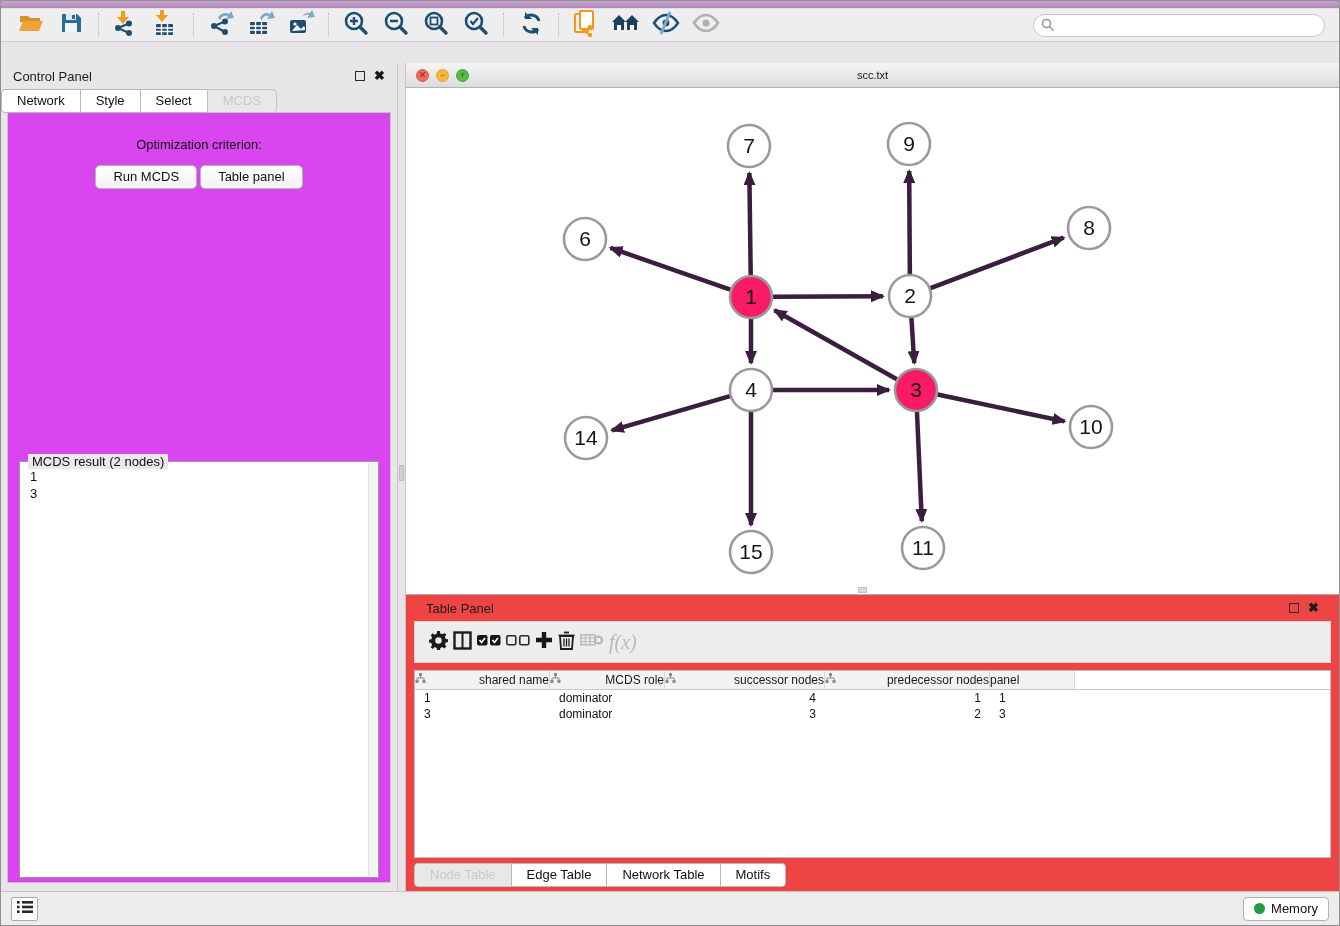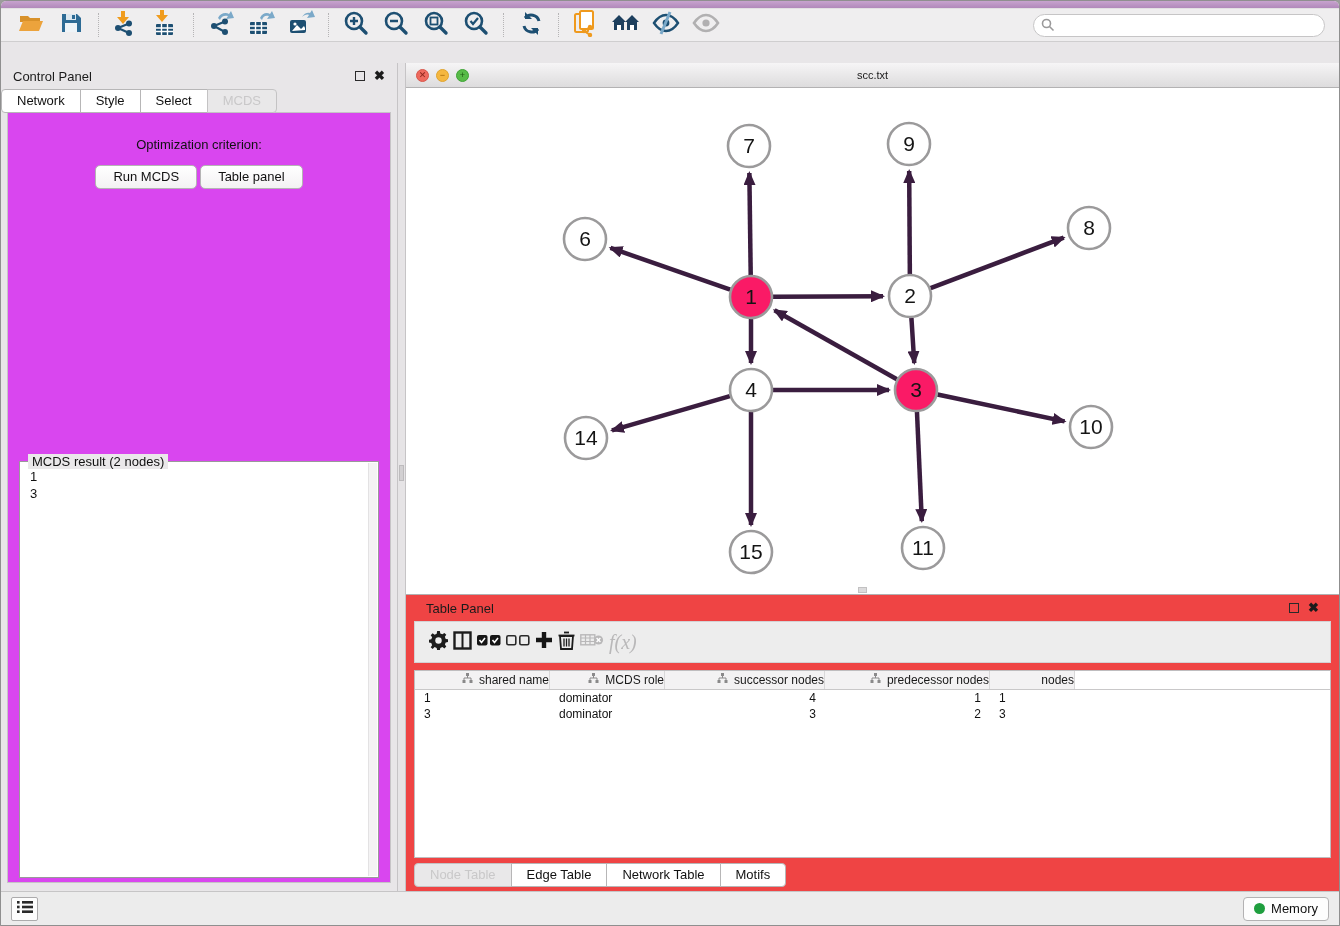--- a/index.html
+++ b/index.html
@@ -63,21 +63,21 @@
   .net-canvas svg { position:absolute; inset:0; }
   .canvas-handle { position:absolute; bottom:1px; left:452px; width:9px; height:6px; background:#dcdbdc; border:1px solid #c2c1c2; }
 
   
   .table-panel { flex:1; background:#ef4444; display:flex; flex-direction:column; padding:0 8px; min-height:0; }
   .tp-toolbar { height:42px; background:#ededed; border:1px solid #d4d2d4; display:flex; align-items:center; padding:0 14px; gap:5px; }
   .tp-ico { display:flex; align-items:center; justify-content:center; }
   .fx { font-family:"Liberation Serif", serif; font-style:italic; font-size:20px; color:#b9b8b9; }
   .tp-table { flex:1; background:#fff; border:1px solid #bfbdbf; margin-top:7px; overflow:hidden; font-size:12px; min-height:0; }
   .thead { display:flex; height:19px; border-bottom:1px solid #c9c8c9; background:#fff; }
-  .th { height:100%; background:#f3f2f3; border-right:1px solid #d9d8d9; display:flex; align-items:center; justify-content:flex-end; gap:6px; color:#1a1a1a; }
+  .th { height:100%; background:#f3f2f3; border-right:1px solid #d9d8d9; display:flex; align-items:center; justify-content:space-between; gap:6px; color:#1a1a1a; }
   .tr { display:flex; height:16px; align-items:center; }
   .td { padding:0 9px; color:#111; overflow:hidden; white-space:nowrap; }
   .tp-tabs { height:33px; display:flex; align-items:center; }
 
   
   .statusbar { position:absolute; bottom:0; left:0; right:0; height:34px; background:#ececec; border-top:1px solid #c6c5c6; display:flex; align-items:center; padding:0 10px; }
   .list-btn { width:27px; height:24px; background:#fdfdfd; border:1px solid #acabac; border-radius:2px; display:flex; align-items:center; justify-content:center; }
   .memory-btn { margin-left:auto; height:24px; background:#fdfdfd; border:1px solid #b3b2b3; border-radius:4px; display:flex; align-items:center; gap:6px; padding:0 10px; font-size:13px; color:#111; }
   .mem-dot { width:11px; height:11px; border-radius:50%; background:#1e9e3e; }
 </style>
@@ -446,21 +446,21 @@
               <span class="th" style="width: 165px;">
                 <span><svg width="11" height="11" viewBox="0 0 11 11">
                     <rect x="4" y="0" width="3" height="3" fill="#8a898a"></rect>
                     <rect x="0.5" y="7" width="3" height="3" fill="#8a898a"></rect>
                     <rect x="7.5" y="7" width="3" height="3" fill="#8a898a"></rect>
                     <path d="M5.5 3v2M2 7V5h7v2" stroke="#8a898a" fill="none"></path>
                   </svg></span>
                 <span>predecessor nodes</span>
               </span>
               <span class="th" style="width: 85px;">
-                <span>nodes</span>
+                <span>panel</span>
               </span>
             </div>
           <div id="table-body">
               <div class="tr">
                 <span class="td" style="width: 135px; text-align: left;">1</span>
                 <span class="td" style="width: 115px; text-align: left;">dominator</span>
                 <span class="td" style="width: 160px; text-align: right;">4</span>
                 <span class="td" style="width: 165px; text-align: right;">1</span>
                 <span class="td" style="width: 85px; text-align: left;">1</span>
               </div>

